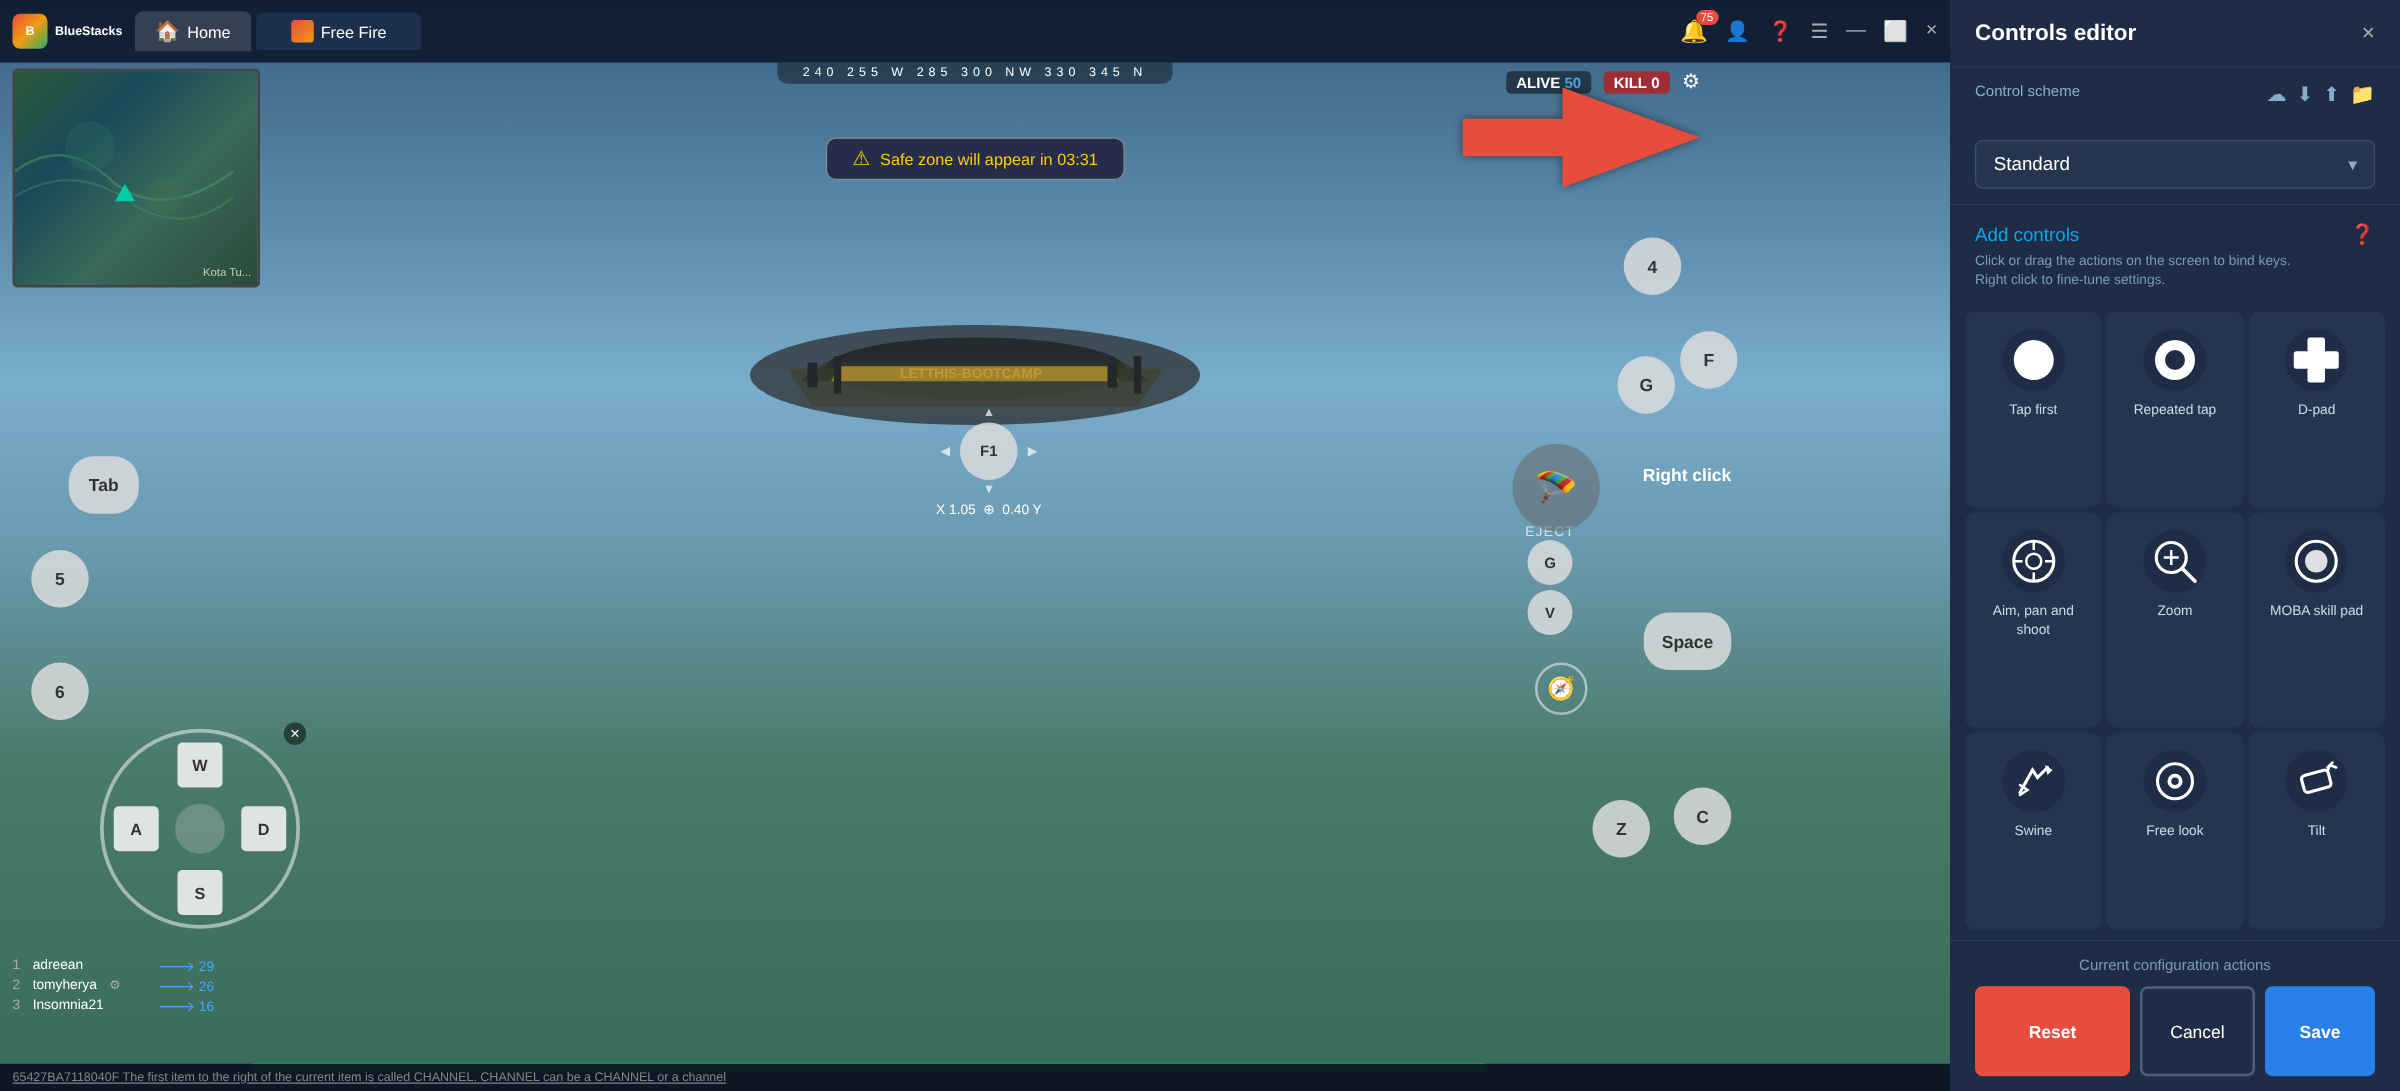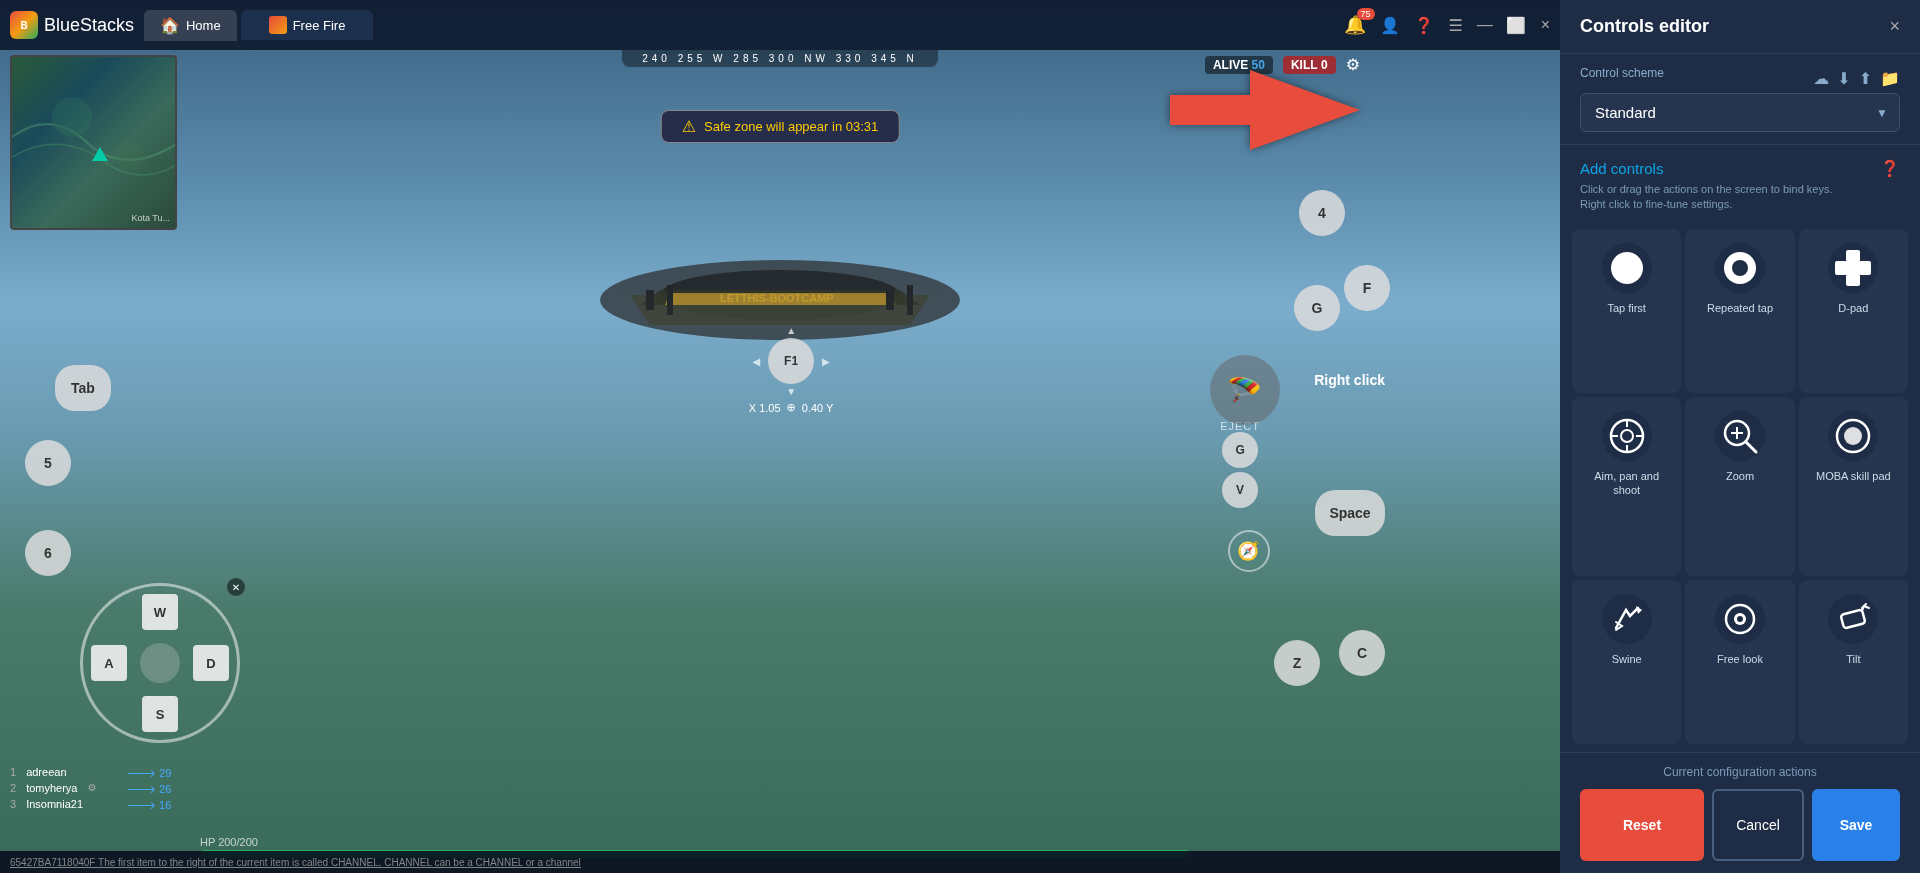--- a/index.html
+++ b/index.html
@@ -39,22 +39,22 @@
     }
     .bluestacks-logo {
       width: 28px; height: 28px;
       background: linear-gradient(135deg, #e74c3c 0%, #f39c12 50%, #27ae60 100%);
       border-radius: 6px;
       display: flex; align-items: center; justify-content: center;
       font-weight: bold; color: white; font-size: 10px;
     }
     .top-bar-brand {
       color: white;
-      font-size: 18px;
-      font-weight: 400;
+      font-size: 10px;
+      font-weight: 700;
       text-align: right;
     }
     .tab-home {
       background: rgba(255,255,255,0.15);
       border-radius: 6px 6px 0 0;
       padding: 6px 16px;
       color: white;
       font-size: 13px;
       display: flex; align-items: center; gap: 6px;
       margin-right: 4px;
@@ -150,21 +150,21 @@
       font-size: 13px;
       display: flex; align-items: center; gap: 8px;
       z-index: 5;
     }
     .warn-icon { color: #ffcc00; font-size: 16px; }
 
     
     .minimap {
       position: absolute;
       top: 55px; left: 10px;
-      width: 167px; height: 175px;
+      width: 198px; height: 175px;
       background: linear-gradient(135deg, #2a5a3a 0%, #1a4a5a 30%, #3a6a5a 60%, #2a4a3a 100%);
       border: 2px solid #444;
       border-radius: 4px;
       z-index: 5;
       overflow: hidden;
     }
     .minimap-label {
       position: absolute;
       bottom: 5px; right: 5px;
       color: rgba(255,255,255,0.7);
@@ -651,21 +651,20 @@
     </div>
   </div>
 
   <div class="skydiver">🪂</div>
 
   <div class="compass-circle">
     <span style="color:white;font-size:18px;">🧭</span>
   </div>
 
   <div class="hp-bar">
-    <div class="hp-label">HP 200/200</div>
     <div class="hp-track">
       <div class="hp-fill" style="width:100%;"></div>
     </div>
   </div>
 
   <div class="scoreboard">
     <div class="score-row">
       <span class="score-num">1</span>
       <span class="score-name">adreean</span>
       <span class="score-val">🡒 29</span>
@@ -688,21 +687,21 @@
   </div>
 </div>
 
 <div class="controls-panel">
   <div class="panel-header">
     <span class="panel-title">Controls editor</span>
     <span class="panel-close">×</span>
   </div>
 
   <div class="scheme-section">
-    <div style="display:flex;align-items:flex-end;justify-content:space-between;margin-bottom:5px;">
+    <div style="display:flex;align-items:flex-start;justify-content:space-between;margin-bottom:24px;">
       <span class="scheme-label">Control scheme</span>
       <div class="scheme-icons">
         <span class="scheme-icon-btn">☁</span>
         <span class="scheme-icon-btn">⬇</span>
         <span class="scheme-icon-btn">⬆</span>
         <span class="scheme-icon-btn">📁</span>
       </div>
     </div>
     <div class="scheme-select-wrapper">
       <select>

